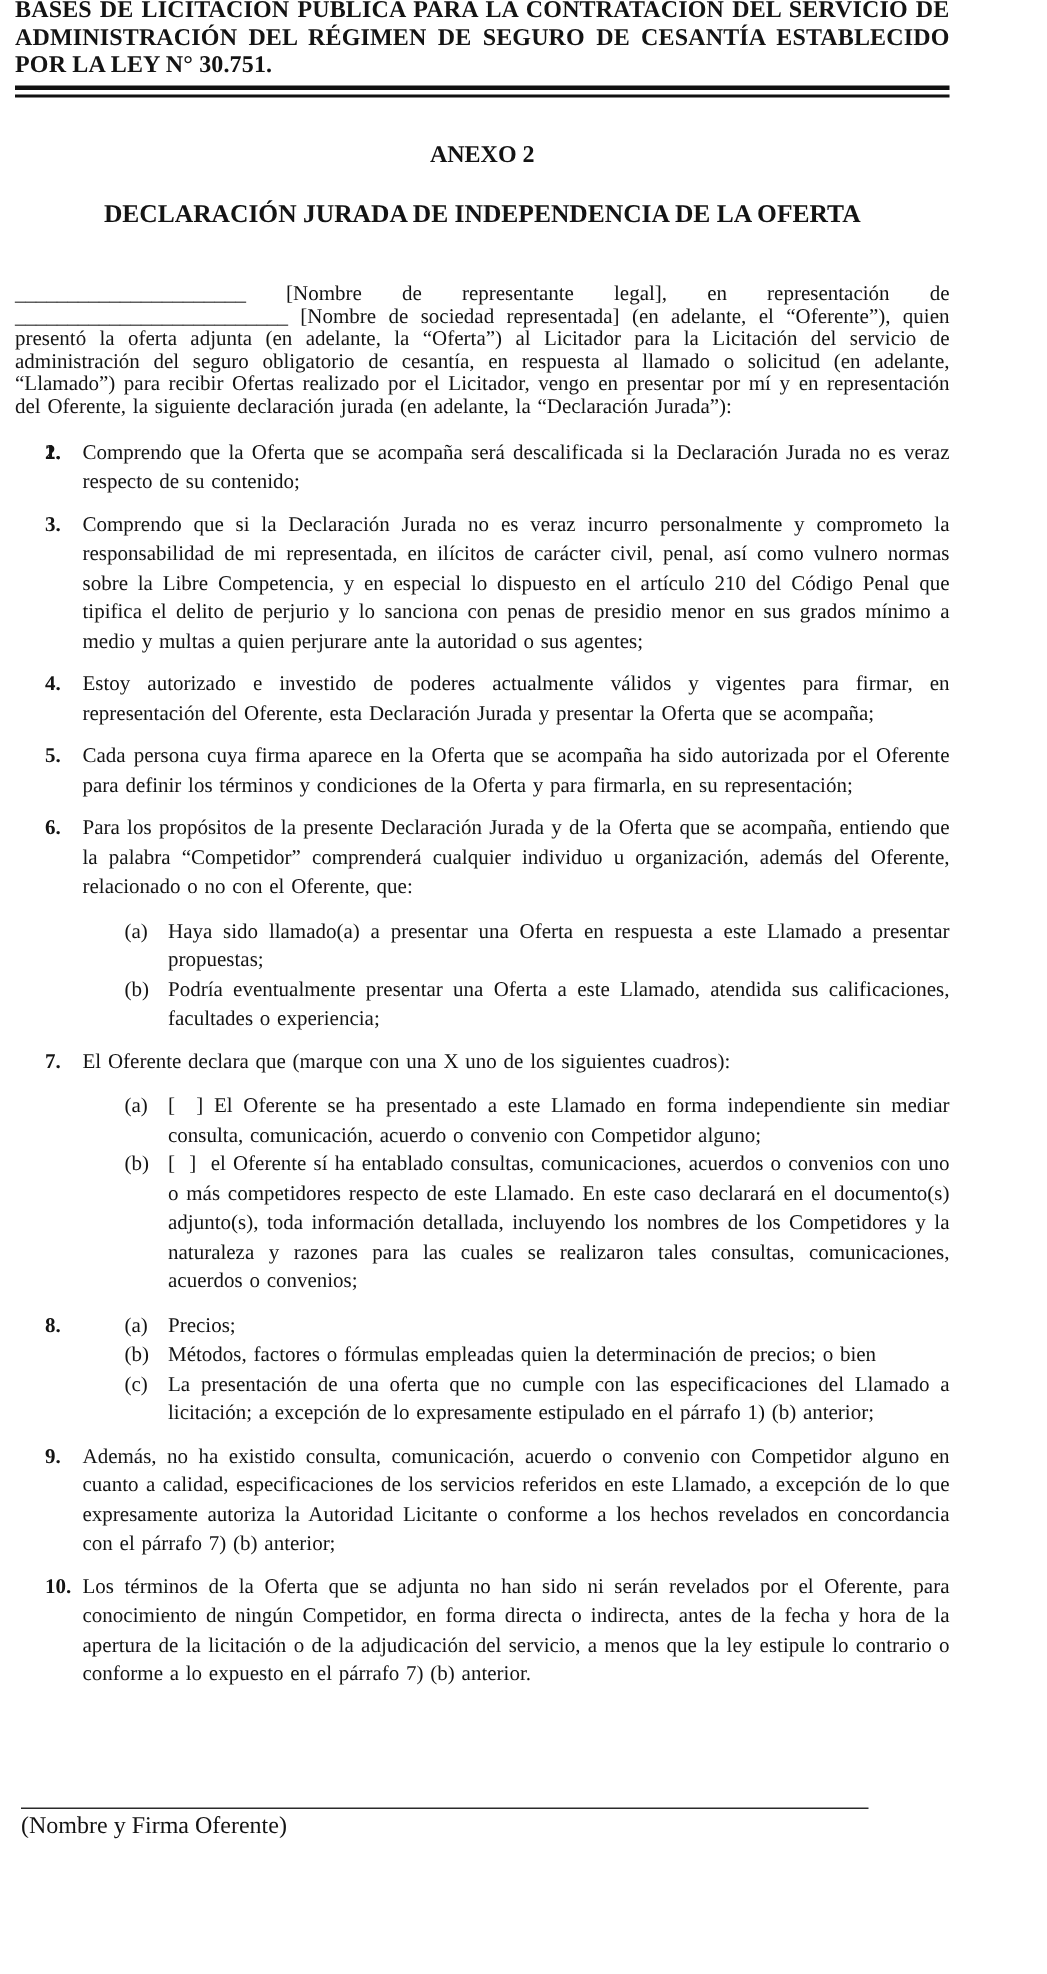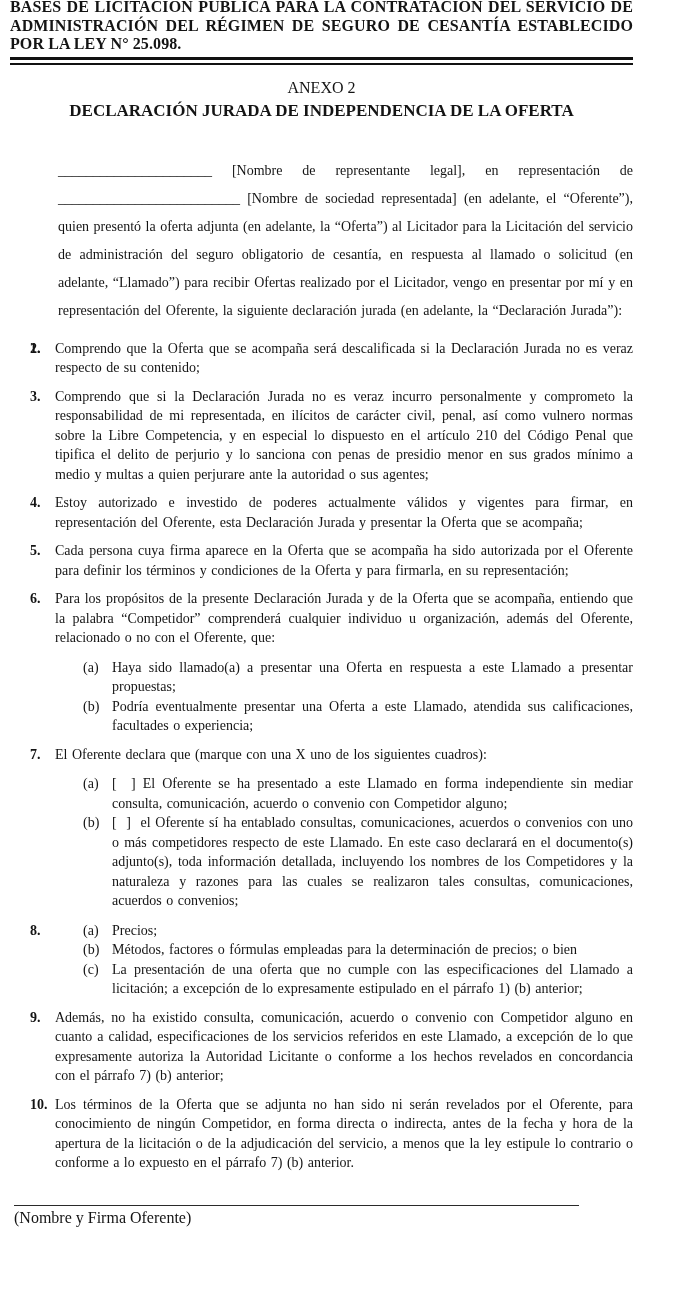--- a/index.html
+++ b/index.html
@@ -26,30 +26,29 @@
   }
   .doc-header .jline { text-align: justify; text-align-last: justify; }
   .double-rule {
     margin-top: 3px;
     height: 3px;
     border-top: 3px solid #111;
     border-bottom: 2px solid #111;
   }
 
   
-  .annex-label  { margin-top: 14px; text-align: center; font-weight: normal; font-size: 16px; }
-  .annex-title  { margin-top: 4px;  text-align: center; font-weight: bold; font-size: 17px; }
+  .annex-label  { margin-top: 30px; text-align: center; font-weight: bold; font-size: 16px; }
+  .annex-title  { margin-top: 20px;  text-align: center; font-weight: bold; font-size: 17px; }
 
   
   .intro {
     margin-top: 36px;
     text-align: justify;
-    line-height: 28px;
+    line-height: 15px;
     word-spacing: 1px;
-    margin-left: 48px;
   }
   ol.items { list-style: none; margin: 0; padding: 0; }
   ol.items > li {
     position: relative;
     margin-top: 9px;
     padding-left: 45px;
     text-align: justify;
     line-height: 19.5px;
     word-spacing: 1px;
   }
@@ -80,21 +79,21 @@
 </style>
 </head>
 <body>
 
 <div class="page">
   <div class="content">
 
     <div class="doc-header">
       <div class="jline">BASES DE LICITACIÓN PUBLICA PARA LA CONTRATACIÓN DEL SERVICIO DE</div>
       <div class="jline">ADMINISTRACIÓN DEL RÉGIMEN DE SEGURO DE CESANTÍA ESTABLECIDO</div>
-      <div>POR LA LEY N° 25.098.</div>
+      <div>POR LA LEY N° 30.751.</div>
     </div>
     <div class="double-rule"></div>
 
     <div class="annex-label">ANEXO 2</div>
     <div class="annex-title">DECLARACIÓN JURADA DE INDEPENDENCIA DE LA OFERTA</div>
 
     <p class="intro">______________________ [Nombre de representante legal], en representación de __________________________ [Nombre de sociedad representada] (en adelante, el “Oferente”), quien presentó la oferta adjunta (en adelante, la “Oferta”) al Licitador para la Licitación del servicio de administración del seguro obligatorio de cesantía, en respuesta al llamado o solicitud (en adelante, “Llamado”) para recibir Ofertas realizado por el Licitador, vengo en presentar por mí y en representación del Oferente, la siguiente declaración jurada (en adelante, la “Declaración Jurada”):</p>
 
     <ol class="items">
 
@@ -154,21 +153,21 @@
 
       <li>
         <span class="num">8.</span>
         <ul class="sub">
           <li>
             <span class="mark">(a)</span>
             <span>Precios;</span>
           </li>
           <li>
             <span class="mark">(b)</span>
-            <span>Métodos, factores o fórmulas empleadas para la determinación de precios; o bien</span>
+            <span>Métodos, factores o fórmulas empleadas quien la determinación de precios; o bien</span>
           </li>
           <li>
             <span class="mark">(c)</span>
             <span>La presentación de una oferta que no cumple con las especificaciones del Llamado a licitación; a excepción de lo expresamente estipulado en el párrafo 1) (b) anterior;</span>
           </li>
         </ul>
       </li>
 
       <li>
         <span class="num">9.</span>

